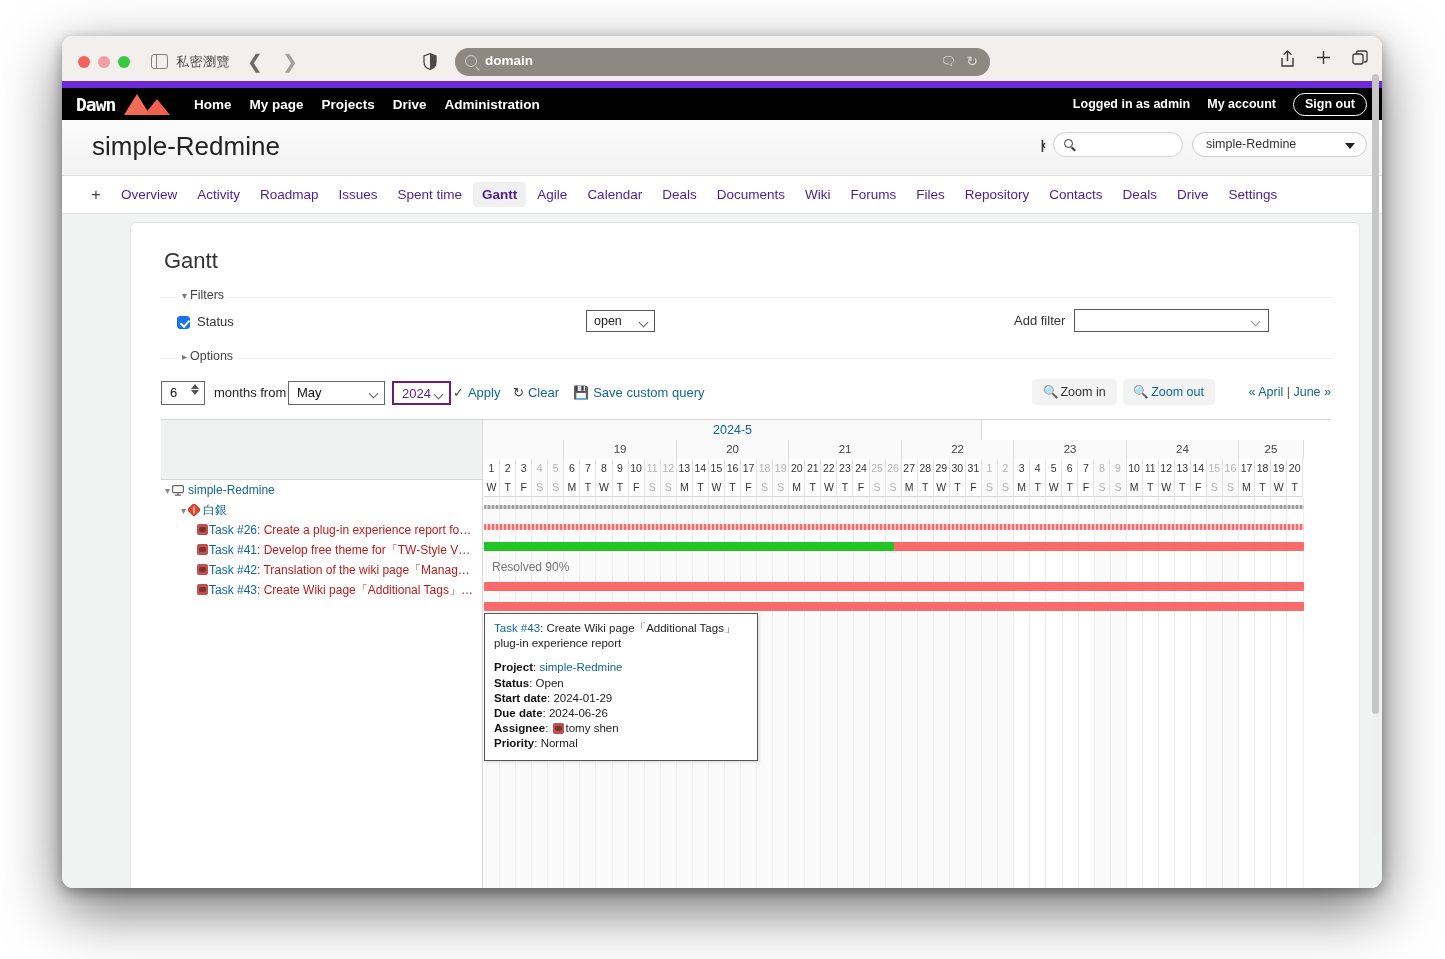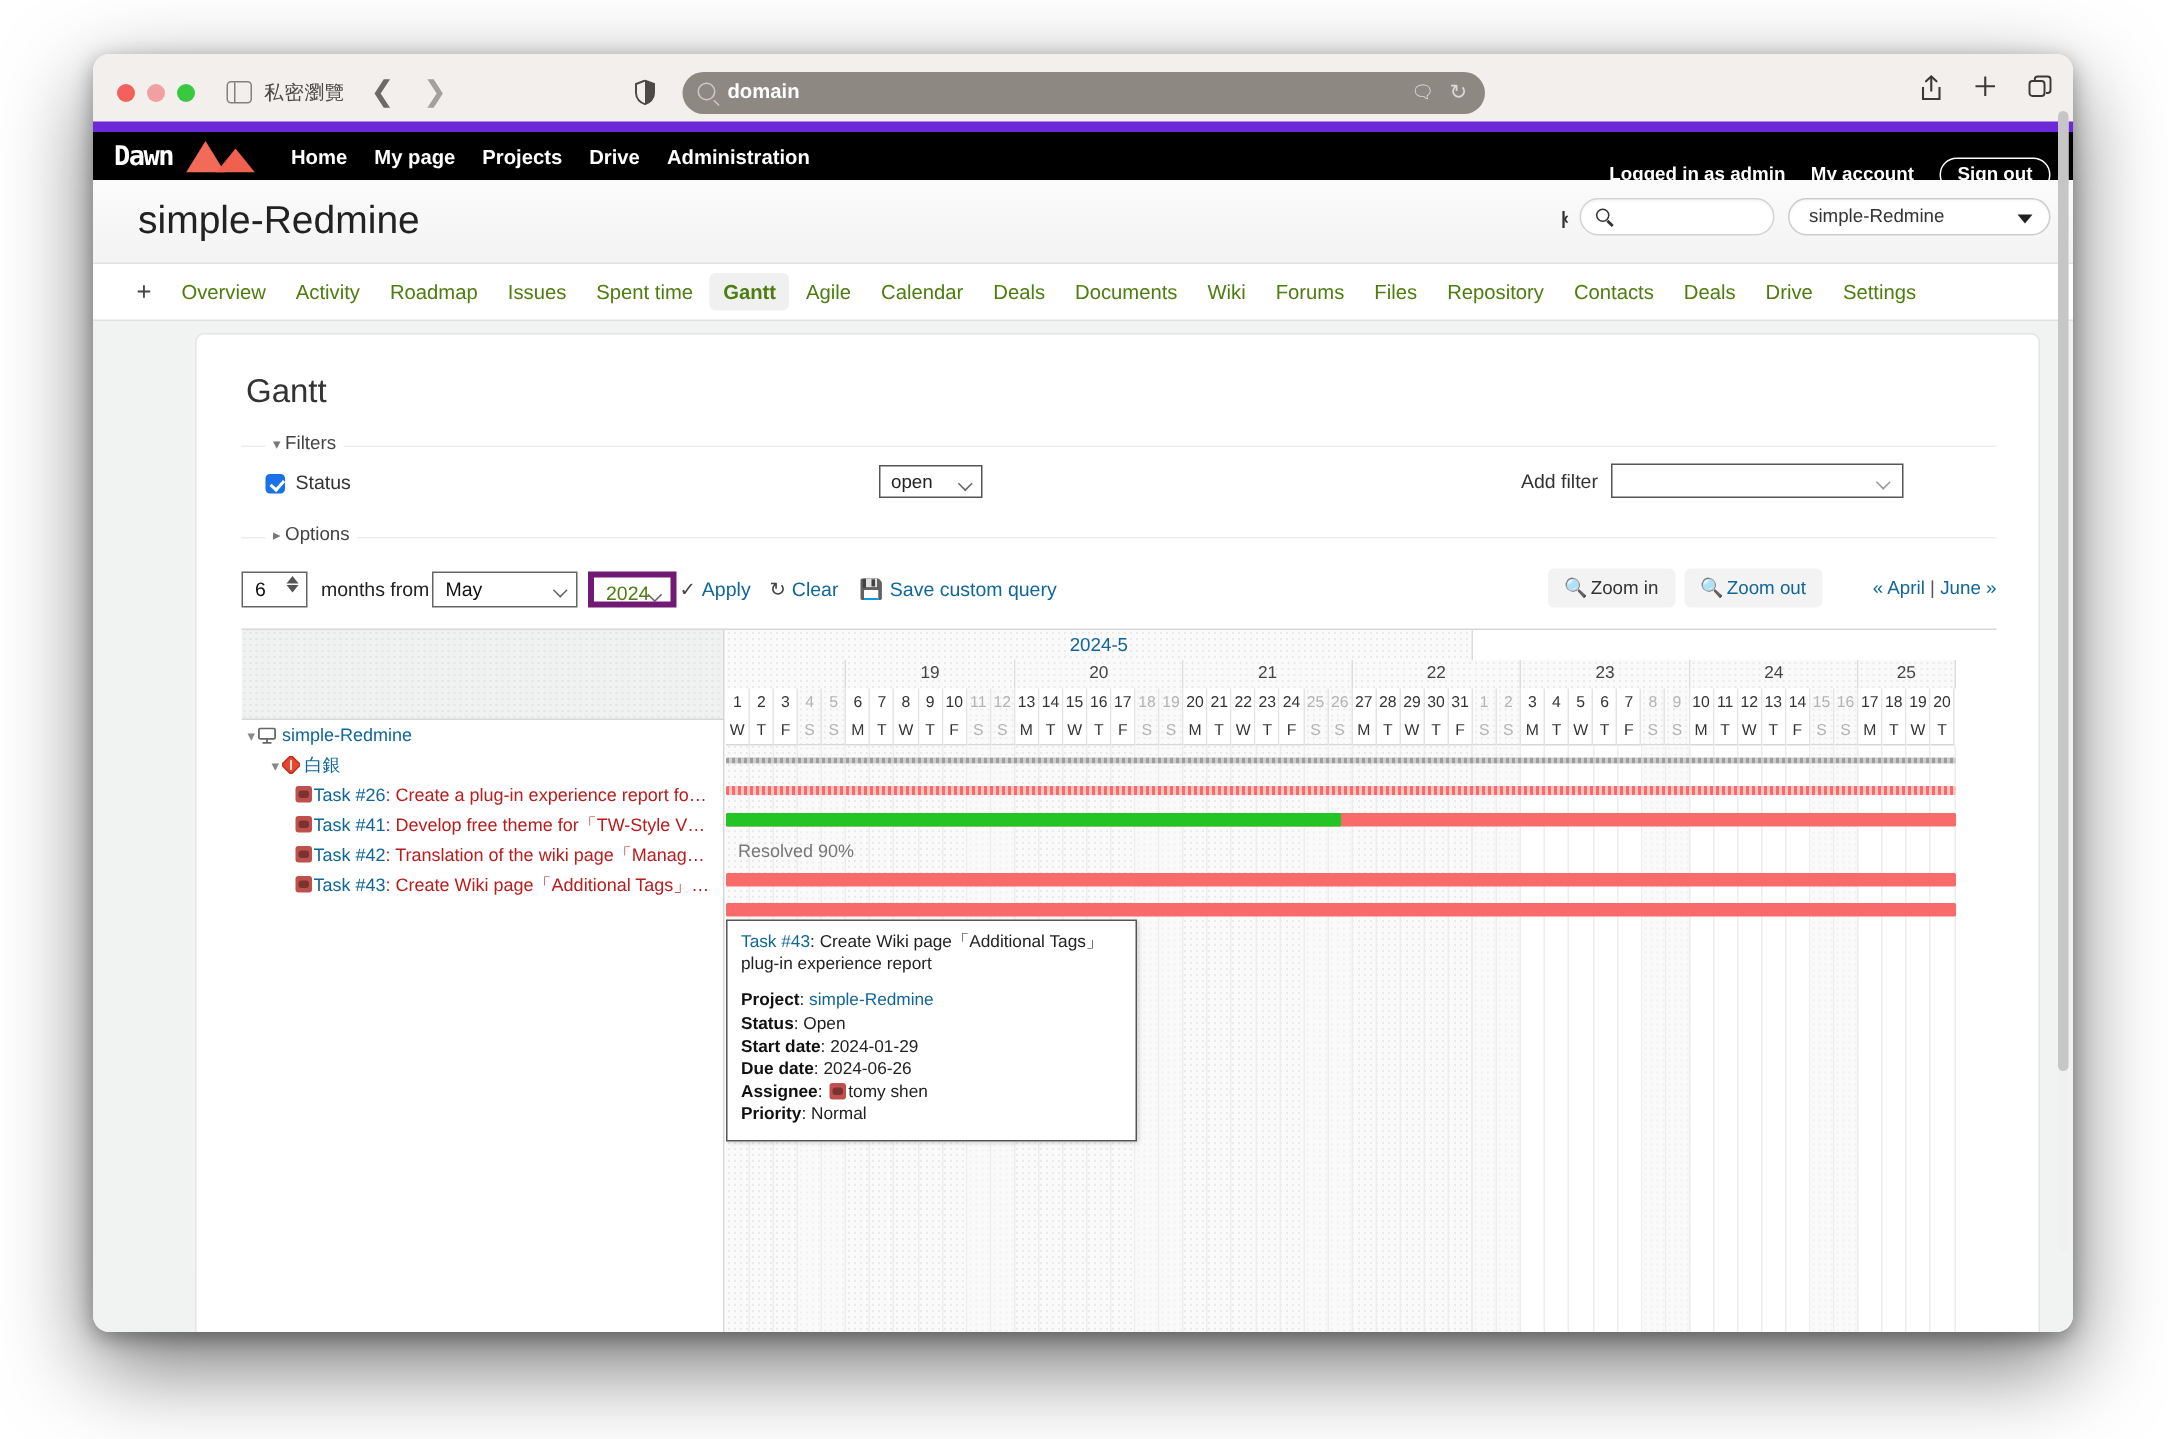--- a/index.html
+++ b/index.html
@@ -104,21 +104,21 @@
     position: absolute; left: 0; top: 3px;
     color: #fff; font-size: 18px; font-weight: 700;
     font-family: "DejaVu Sans Mono", monospace; letter-spacing: -1px;
   }
   .logo-mtn { position: absolute; left: 48px; top: 3px; }
   #topbar .nav { display: flex; gap: 18px; margin-left: 24px; }
   #topbar .nav a {
     color: #fff; font-size: 13.5px; font-weight: 700; text-decoration: none;
   }
   #topbar .right {
-    position: absolute; right: 15px; top: 12px; height: 32px;
+    position: absolute; right: 15px; top: 0; height: 32px;
     display: flex; align-items: center; gap: 17px;
   }
   #topbar .right a { color: #fff; font-size: 12.5px; font-weight: 700; text-decoration: none; }
   .signout-btn {
     border: 1.3px solid #fff; border-radius: 12px;
     padding: 3px 11px 4px; font-size: 12.5px; font-weight: 700; color: #fff;
     background: transparent;
   }
 
   
@@ -163,21 +163,21 @@
   }
 
   
   #tabs {
     position: relative; height: 38px;
     background: #fff; border-bottom: 1px solid #e0e0e0;
     display: flex; align-items: center; padding-left: 20px; gap: 2px;
   }
   #tabs .plus { font-size: 17px; color: #444; padding: 0 9px; }
   #tabs .tab {
-    font-size: 13.5px; color: #4d7c0f; text-decoration: none;
+    font-size: 13.5px; color: #4c1d95; text-decoration: none;
     padding: 5px 9px; border-radius: 4px; white-space: nowrap;
   }
   #tabs .tab.active { font-weight: 700; background: #f0f0f0; }
 
   
   #content {
     position: relative;
     height: calc(852px - 52px - 32px - 56px - 38px);
     background: #f1f2f2;
     overflow: hidden;
@@ -256,21 +256,21 @@
   .sp-up, .sp-dn { width: 0; height: 0; border-left: 4px solid transparent; border-right: 4px solid transparent; }
   .sp-up { border-bottom: 5px solid #555; }
   .sp-dn { border-top: 5px solid #555; }
   .mf-label { position: absolute; left: 53px; top: 4px; font-size: 13px; color: #222; }
   .sel-month {
     position: absolute; left: 127px; top: 0; width: 97px; height: 24px;
     border: 1px solid #666; background: #fff; font-size: 13px; color: #111; padding: 3px 0 0 8px;
   }
   .sel-year {
     position: absolute; left: 231px; top: 0; width: 59px; height: 24px;
-    border: 4px solid #701a75; background: #fff; font-size: 13px; color: #4d7c0f; padding: 3px 0 0 8px;
+    border: 2px solid #701a75; background: #fff; font-size: 13px; color: #4c1d95; padding: 3px 0 0 8px;
   }
   .act { position: absolute; top: 4px; font-size: 13px; color: #169; text-decoration: none; }
   .act .gi { color: #444; margin-right: 4px; }
   .a-apply { left: 292px; }
   .a-clear { left: 352px; }
   .a-save  { left: 412px; }
 
   .zoom-btns { position: absolute; right: 116px; top: -2px; display: flex; gap: 6px; }
   .zbtn {
     background: #f3f3f3; border-radius: 4px; padding: 5px 11px 6px;

